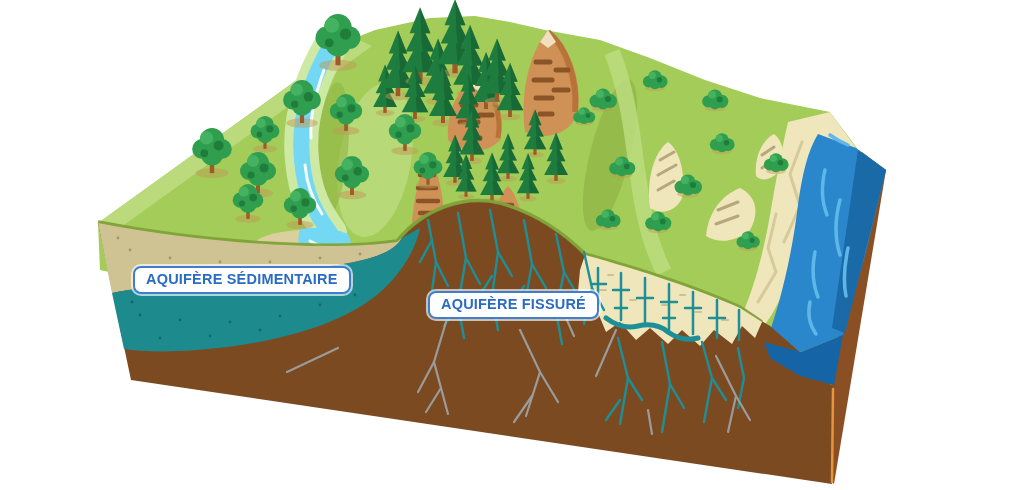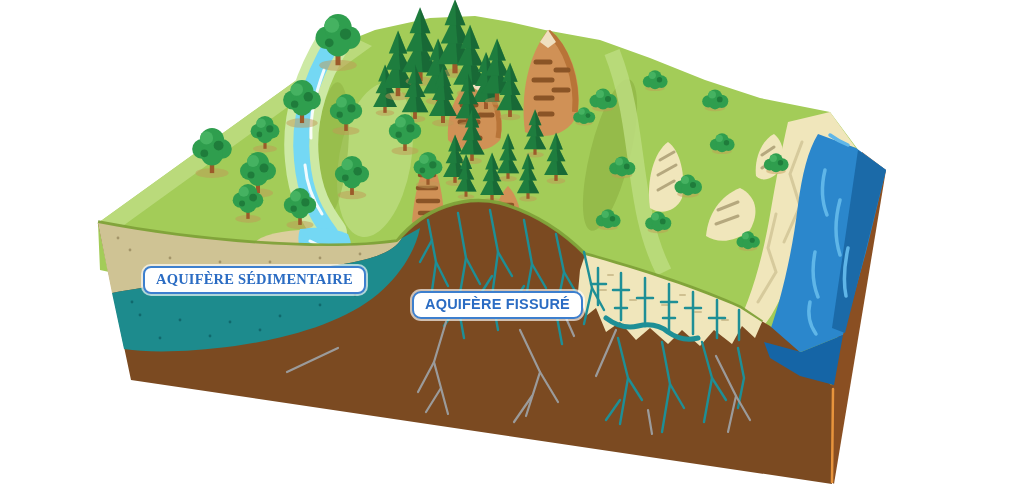--- a/index.html
+++ b/index.html
@@ -3,22 +3,22 @@
 <meta charset="utf-8">
 <style>
   html,body{margin:0;padding:0;background:#ffffff;}
   .stage{position:relative;width:1024px;height:490px;background:#ffffff;overflow:hidden;
          font-family:"Liberation Sans",sans-serif;}
   .stage svg{position:absolute;left:0;top:0;}
   .aq-label{position:absolute;background:#ffffff;border:2px solid var(--label-border,#3d7fce);
             border-radius:8px;color:var(--label-blue,#2b6cc3);font-weight:bold;font-size:14.5px;
             letter-spacing:.2px;padding:4px 11px;white-space:nowrap;line-height:1.1;
             box-shadow:0 0 0 2px rgba(255,255,255,.65);}
-  .lbl-sed{left:143px;top:266px;font-family:Liberation Serif, serif;}
-  .lbl-fis{left:412px;top:291px;border-radius:9px;}
+  .lbl-sed{left:133px;top:266px;}
+  .lbl-fis{left:428px;top:291px;}
   .lbl-kar{left:591px;top:256px;}
 </style>
 </head>
 <body>
 
 <div class="stage">
 <svg width="1024" height="490" viewBox="0 0 1024 490">
   <defs>
     <g id="sym-tree">
       <ellipse cx="0" cy="1" rx="15" ry="4.5" fill="#c09a55" opacity="0.5"></ellipse>

